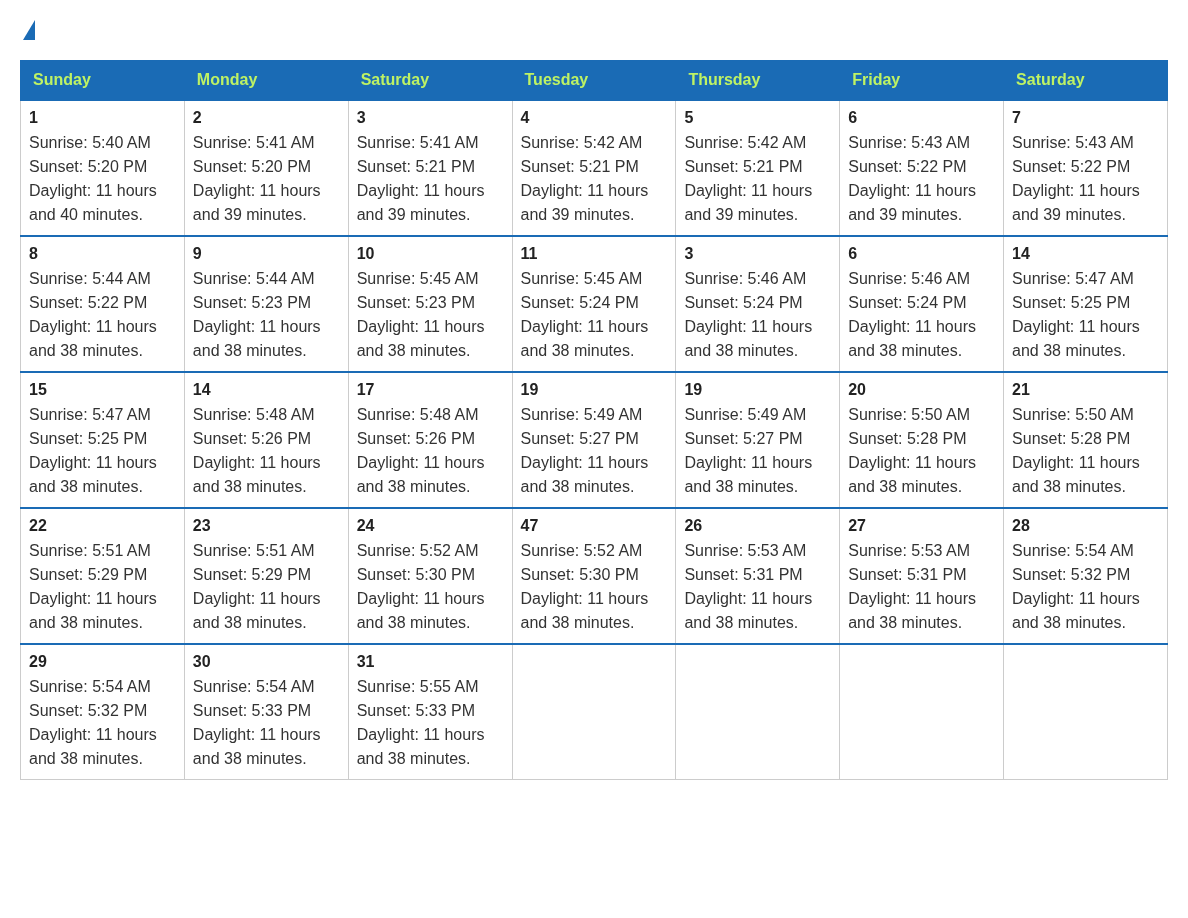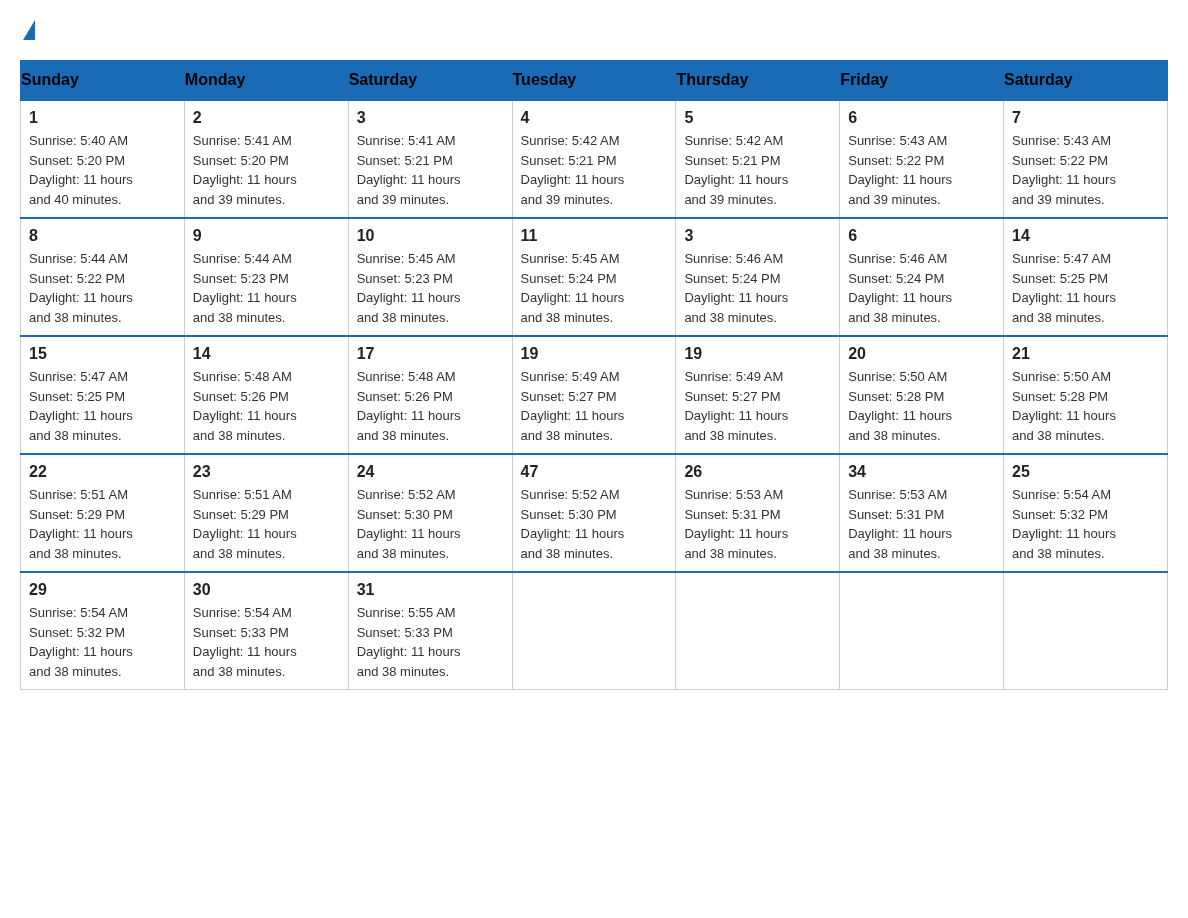--- a/index.html
+++ b/index.html
@@ -59,45 +59,45 @@
     }
     .calendar {
       width: 100%;
       border-collapse: collapse;
       border: 1px solid #999;
     }
     .calendar thead tr {
       background-color: #1a6bb5;
     }
     .calendar thead th {
-      color: #000000;
+      color: #bef264;
       font-size: 16px;
       font-weight: bold;
-      padding: 10px 0;
+      padding: 10px 12px;
       border: 1px solid #1a6bb5;
       text-align: left;
     }
     .calendar tbody tr {
       border-top: 2px solid #1a6bb5;
     }
     .calendar tbody td {
       vertical-align: top;
       padding: 8px;
       border: 1px solid #ccc;
       width: calc(100% / 7);
       min-height: 100px;
     }
     .day-number {
       font-size: 16px;
       font-weight: bold;
       color: #222;
       margin-bottom: 4px;
     }
     .day-info {
-      font-size: 13px;
+      font-size: 16px;
       color: #333;
       line-height: 1.5;
     }
     .empty-cell {
       background: #fff;
     }
   </style>
 </head>
 <body>
 
@@ -233,25 +233,25 @@
         </td>
         <td>
           <div class="day-number">47</div>
           <div class="day-info">Sunrise: 5:52 AM<br>Sunset: 5:30 PM<br>Daylight: 11 hours<br>and 38 minutes.</div>
         </td>
         <td>
           <div class="day-number">26</div>
           <div class="day-info">Sunrise: 5:53 AM<br>Sunset: 5:31 PM<br>Daylight: 11 hours<br>and 38 minutes.</div>
         </td>
         <td>
-          <div class="day-number">34</div>
+          <div class="day-number">27</div>
           <div class="day-info">Sunrise: 5:53 AM<br>Sunset: 5:31 PM<br>Daylight: 11 hours<br>and 38 minutes.</div>
         </td>
         <td>
-          <div class="day-number">25</div>
+          <div class="day-number">28</div>
           <div class="day-info">Sunrise: 5:54 AM<br>Sunset: 5:32 PM<br>Daylight: 11 hours<br>and 38 minutes.</div>
         </td>
       </tr>
       <tr>
         <td>
           <div class="day-number">29</div>
           <div class="day-info">Sunrise: 5:54 AM<br>Sunset: 5:32 PM<br>Daylight: 11 hours<br>and 38 minutes.</div>
         </td>
         <td>
           <div class="day-number">30</div>

